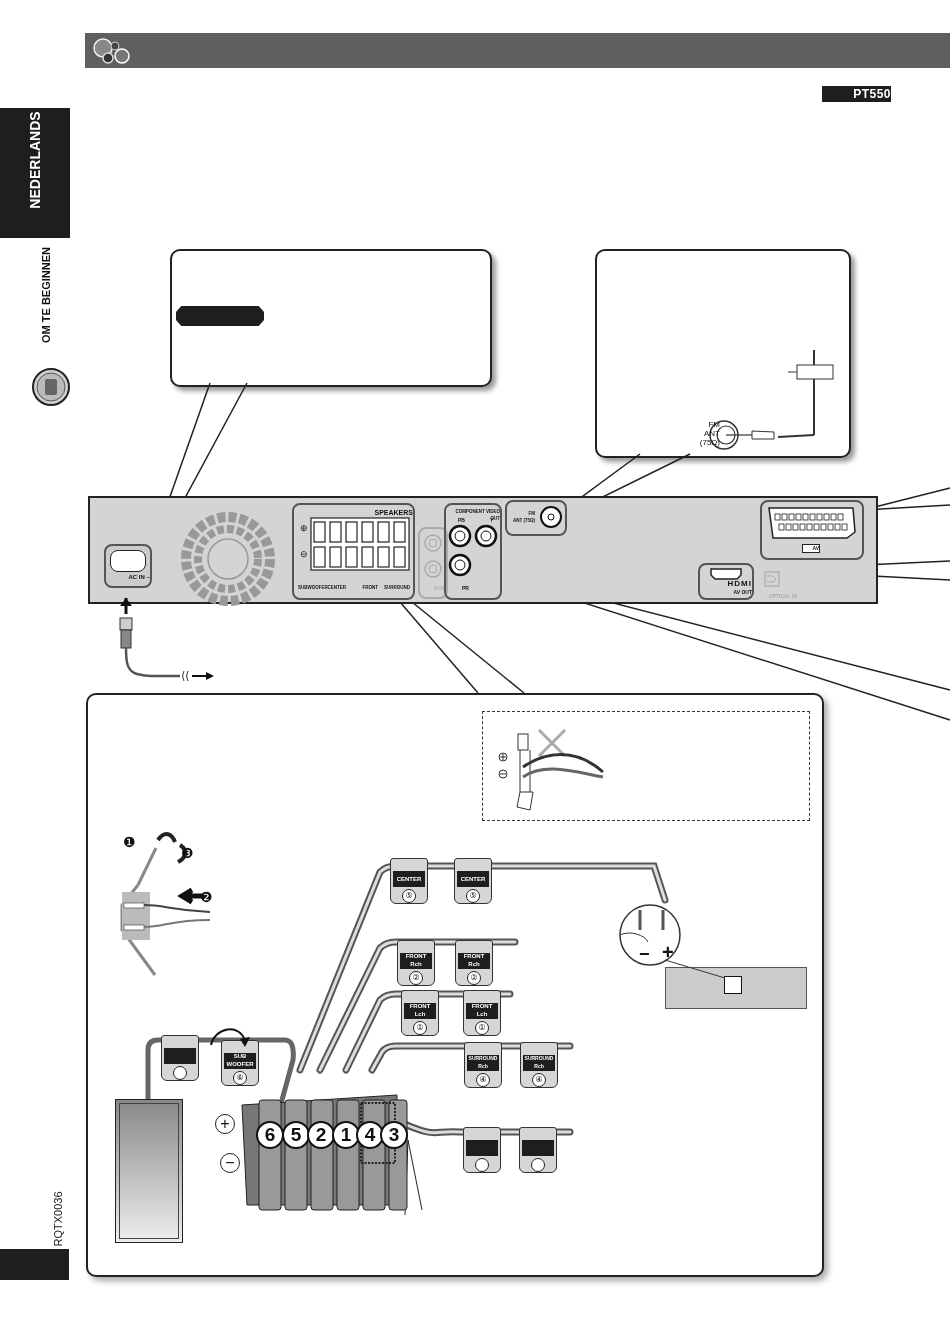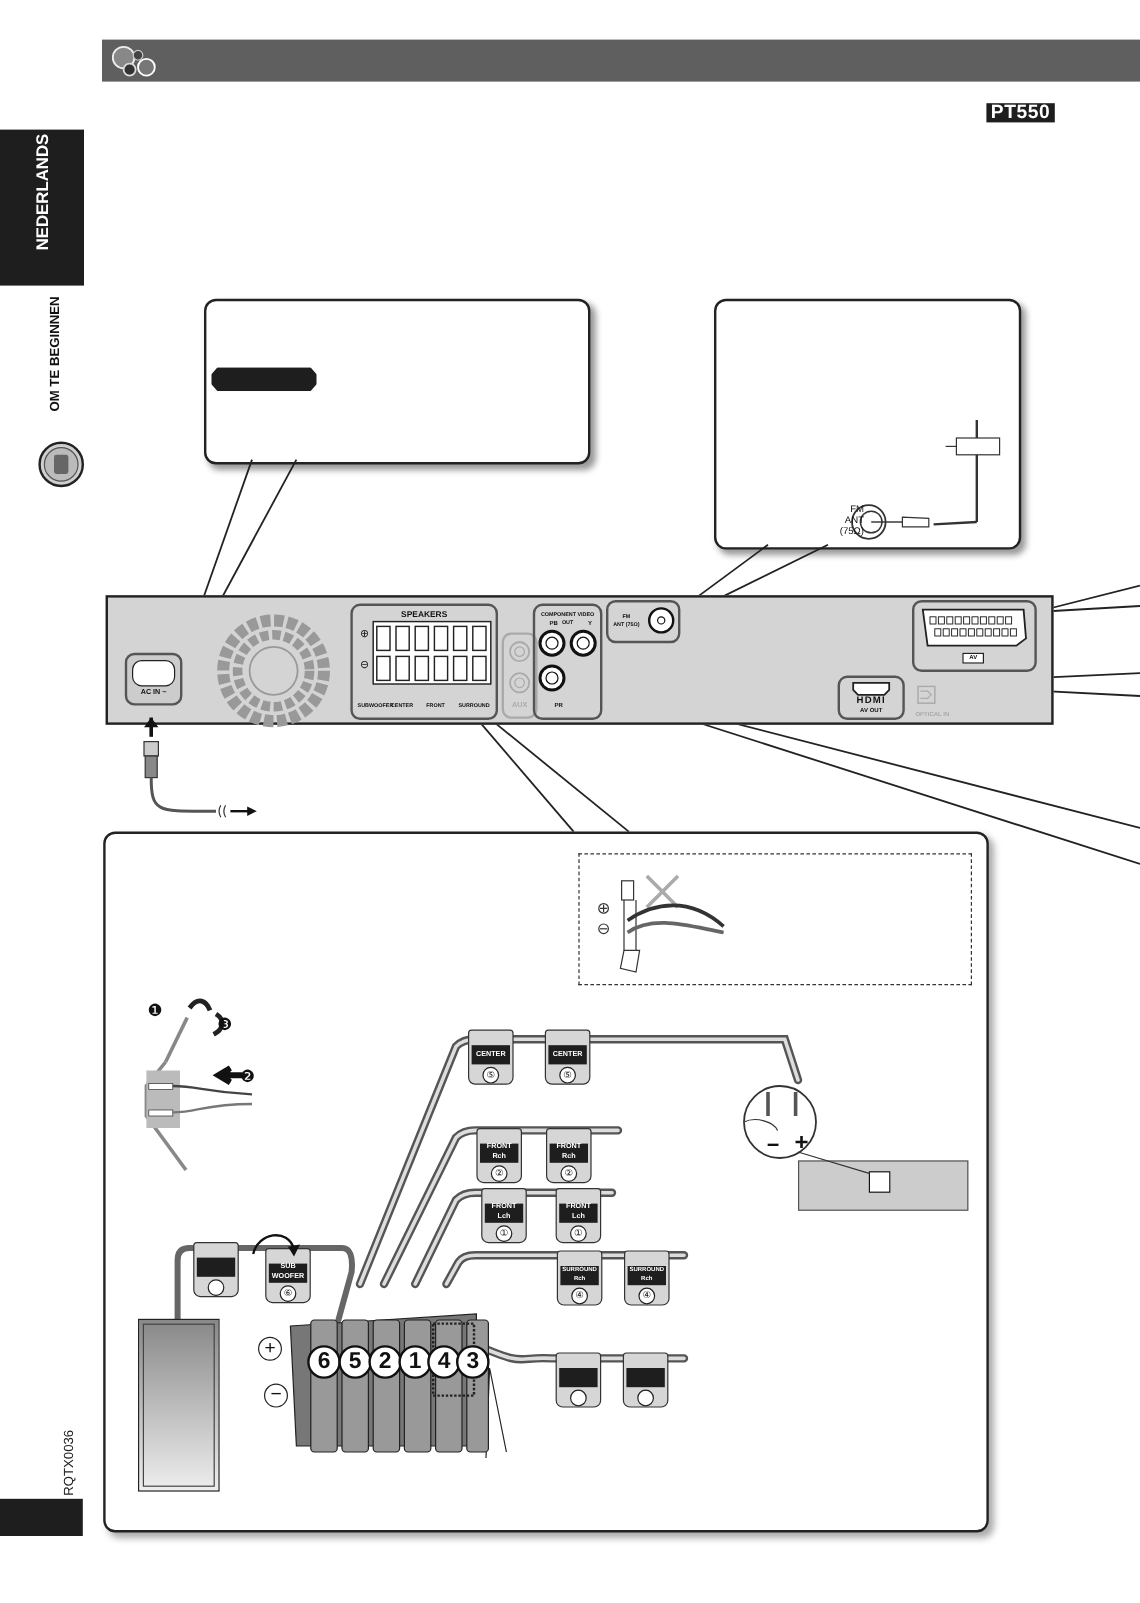--- a/index.html
+++ b/index.html
@@ -1,29 +1,29 @@
 <!DOCTYPE html>
 <html><head>
 <meta charset="utf-8">
 <style>
   html,body{margin:0;padding:0;background:#fff;}
   body{width:950px;height:1336px;position:relative;overflow:hidden;font-family:"Liberation Sans",sans-serif;color:#111;}
   .abs{position:absolute;}
   .header-bar{left:85px;top:33px;width:865px;height:35px;background:#5f5f5f;}
-  .model-badge{left:822px;top:86px;width:57px;height:16px;background:#1e1e1e;color:#fff;font-weight:bold;font-size:16px;line-height:16px;text-align:center;letter-spacing:0.5px;}
+  .model-badge{left:822px;top:86px;width:69px;height:16px;background:#1e1e1e;color:#fff;font-weight:bold;font-size:12px;line-height:16px;text-align:right;letter-spacing:0.5px;}
   .lang-tab{left:0;top:108px;width:70px;height:130px;background:#1e1e1e;}
   .lang-tab-label{left:-30px;top:150px;width:130px;height:20px;transform:rotate(-90deg);color:#fff;font-weight:bold;font-size:14px;text-align:center;line-height:20px;transform-origin:center;}
   .section-label{left:-14px;top:287px;width:120px;height:16px;transform:rotate(-90deg);font-weight:bold;font-size:11px;text-align:center;line-height:16px;}
   .doc-code{left:23px;top:1212px;width:70px;height:14px;transform:rotate(-90deg);font-size:11px;text-align:center;line-height:14px;color:#222;}
   .page-tab{left:0;top:1249px;width:69px;height:31px;background:#1e1e1e;}
   .callout{background:#fff;border:2px solid #222;border-radius:10px;box-shadow:4px 4px 5px #999;}
   .label-pill{left:176px;top:306px;width:88px;height:20px;background:#1e1e1e;border-radius:5px;clip-path:polygon(6% 0,94% 0,100% 30%,100% 70%,94% 100%,6% 100%,0 70%,0 30%);}
   .panel{left:88px;top:496px;width:786px;height:104px;background:#d4d4d4;border:2px solid #222;}
   .group{border:2px solid #555;border-radius:8px;}
-  .tiny{font-size:6px;font-weight:bold;text-align:center;line-height:7px;}
+  .tiny{font-size:6px;font-weight:bold;text-align:right;line-height:7px;}
   .main-box{left:86px;top:693px;width:734px;height:580px;border:2px solid #222;border-radius:10px;background:#fff;box-shadow:4px 4px 6px #aaa;}
   .dashed{left:482px;top:711px;width:326px;height:108px;border:1.5px dashed #333;}
   .tag{position:absolute;width:36px;height:44px;background:#d6d6d6;border:1.5px solid #333;border-radius:3px 3px 6px 6px;}
   .tag .tl{position:absolute;left:2px;top:12px;width:32px;height:16px;background:#1e1e1e;color:#fff;font-size:6px;font-weight:bold;text-align:center;line-height:7.5px;}
   .tag .tn{position:absolute;left:11px;top:30px;width:12px;height:12px;border:1px solid #222;border-radius:50%;font-size:8px;text-align:center;line-height:12px;background:#fff;}
   .term-num{position:absolute;width:24px;height:24px;border:2px solid #111;border-radius:50%;background:#fff;font-size:19px;font-weight:bold;text-align:center;line-height:24px;}
   svg{position:absolute;overflow:visible;}
 </style>
 </head>
 <body>

